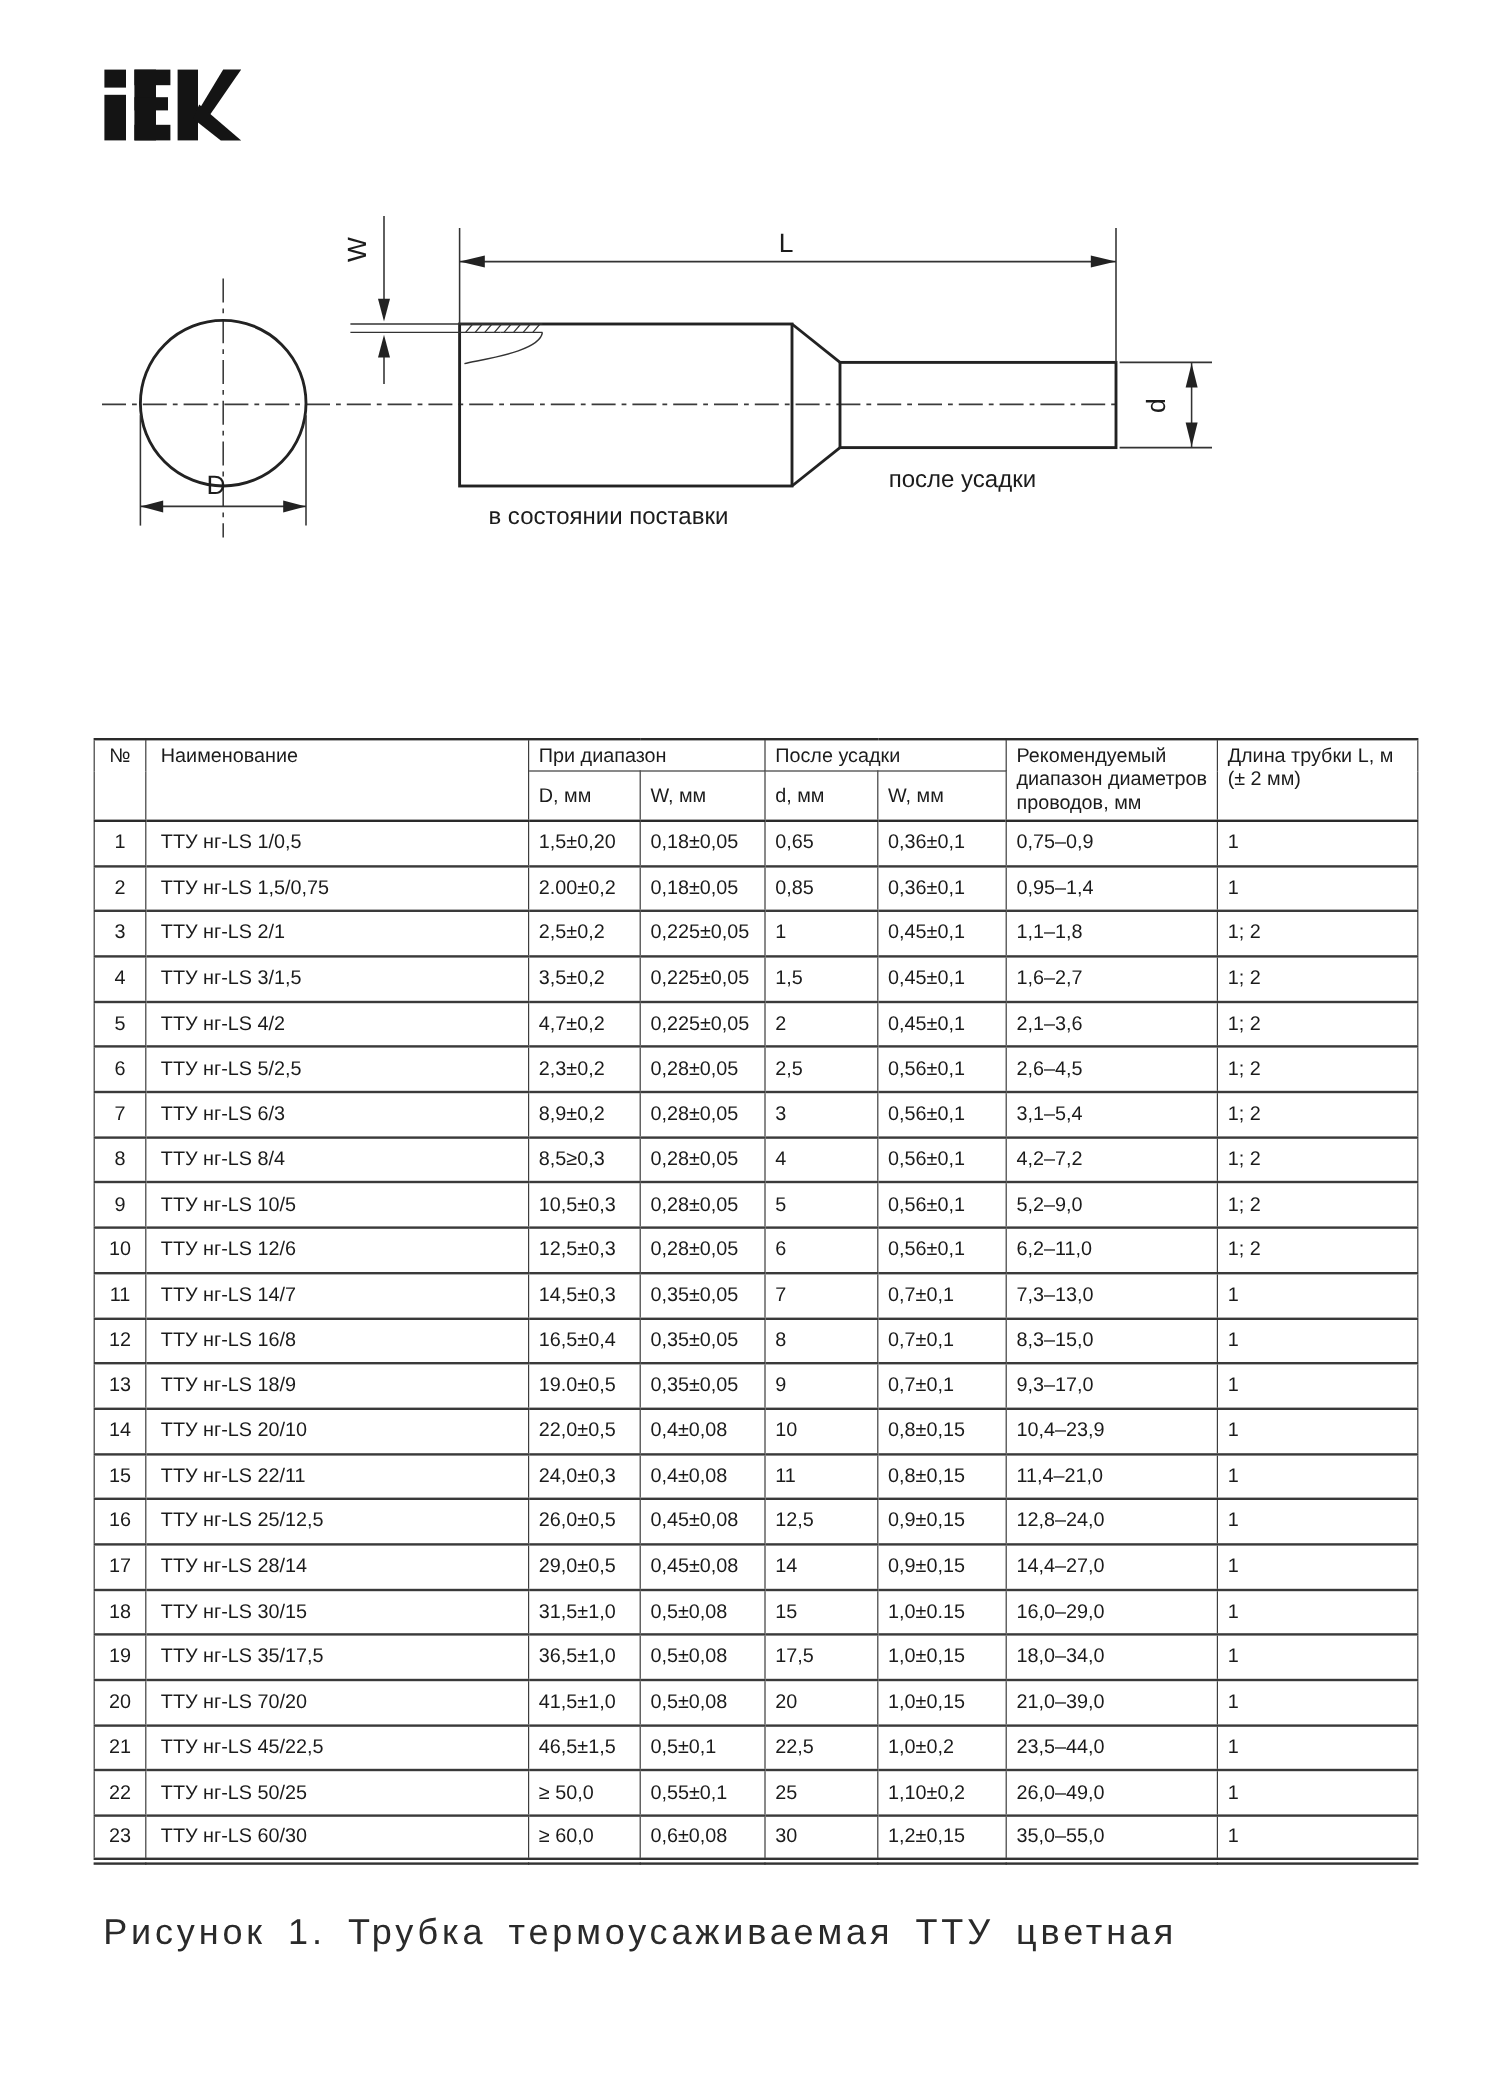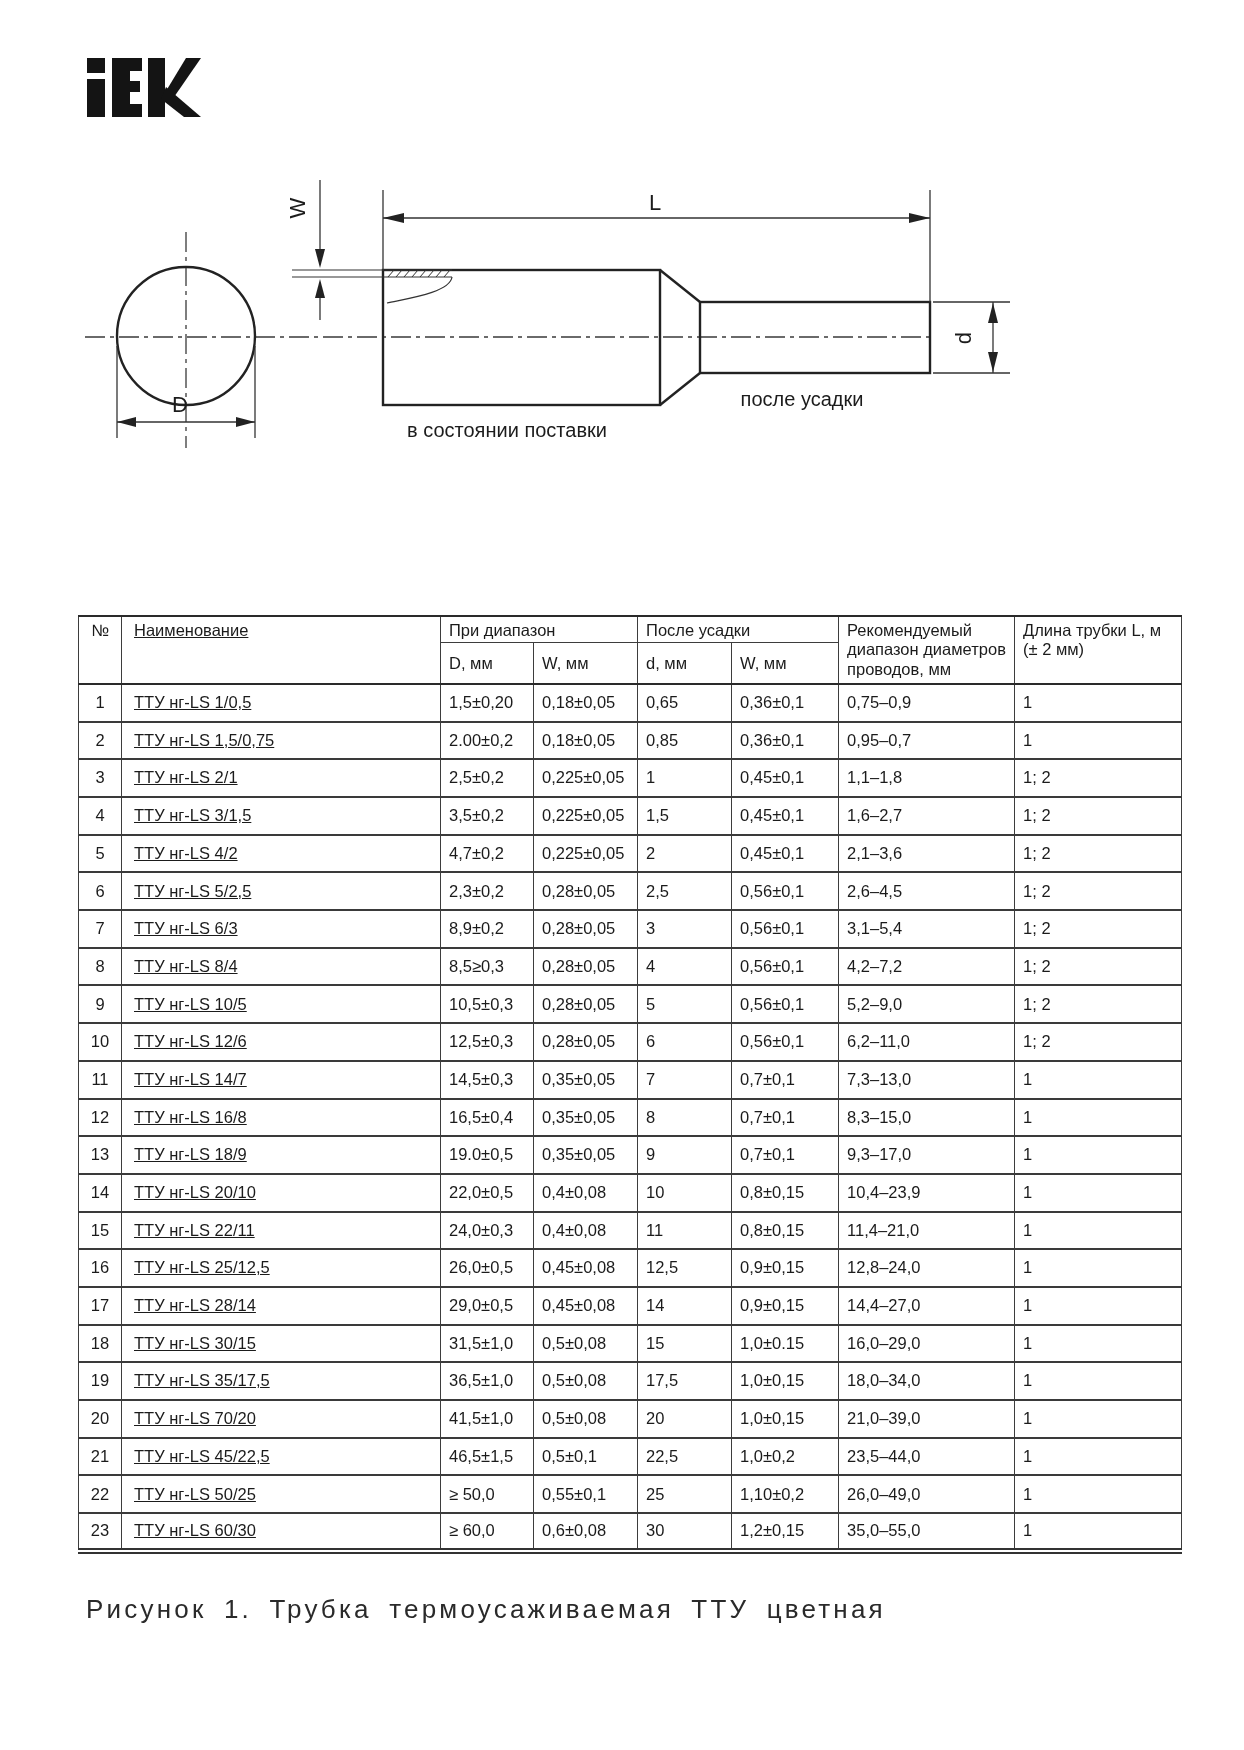--- a/index.html
+++ b/index.html
@@ -32,24 +32,24 @@
     overflow:hidden;
     white-space:nowrap;
   }
   table.spec thead th { border-bottom:1.5px solid #3d3d3d; vertical-align:top; padding-top:4px; }
   table.spec thead tr.sub th { vertical-align:middle; }
   table.spec thead th.span2 { white-space:normal; }
   table.spec thead tr:last-child th,
   table.spec thead th[rowspan] { border-bottom:2.5px solid #2a2a2a; }
   table.spec td { border-top:2px solid #3a3a3a; vertical-align:middle; height:37.7px; }
   table.spec .c-num { text-align:center; padding-left:2px; padding-right:2px; }
-  table.spec .c-name { padding-left:12px;text-decoration:underline; }
+  table.spec .c-name { padding-left:12px; }
   .caption {
     position:absolute; left:86px; top:1594px;
-    font-size:26px; letter-spacing:3.2px; word-spacing:7px;
+    font-size:30px; letter-spacing:3.2px; word-spacing:7px;
     color:#2a2a2a;
   }
   .dim-label { font-size:22px; fill:#1c1c1c; }
   .note-label { font-size:20px; fill:#1c1c1c; }
 </style>
 </head>
 <body>
 
 <svg class="drawing-svg" width="1244" height="560" viewBox="0 0 1244 560">
 
@@ -167,21 +167,21 @@
     <td>0,75–0,9</td>
     <td>1</td>
   </tr>
         <tr>
     <td class="c-num">2</td>
     <td class="c-name">ТТУ нг-LS 1,5/0,75</td>
     <td>2.00±0,2</td>
     <td>0,18±0,05</td>
     <td>0,85</td>
     <td>0,36±0,1</td>
-    <td>0,95–0,7</td>
+    <td>0,95–1,4</td>
     <td>1</td>
   </tr>
         <tr>
     <td class="c-num">3</td>
     <td class="c-name">ТТУ нг-LS 2/1</td>
     <td>2,5±0,2</td>
     <td>0,225±0,05</td>
     <td>1</td>
     <td>0,45±0,1</td>
     <td>1,1–1,8</td>

